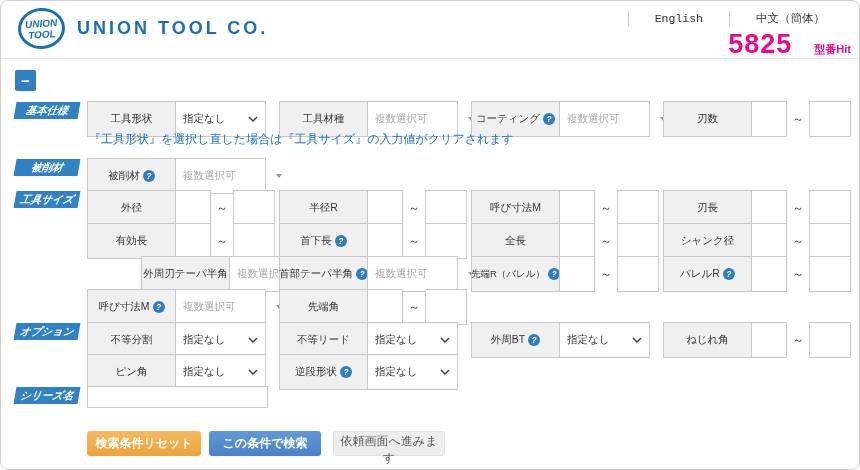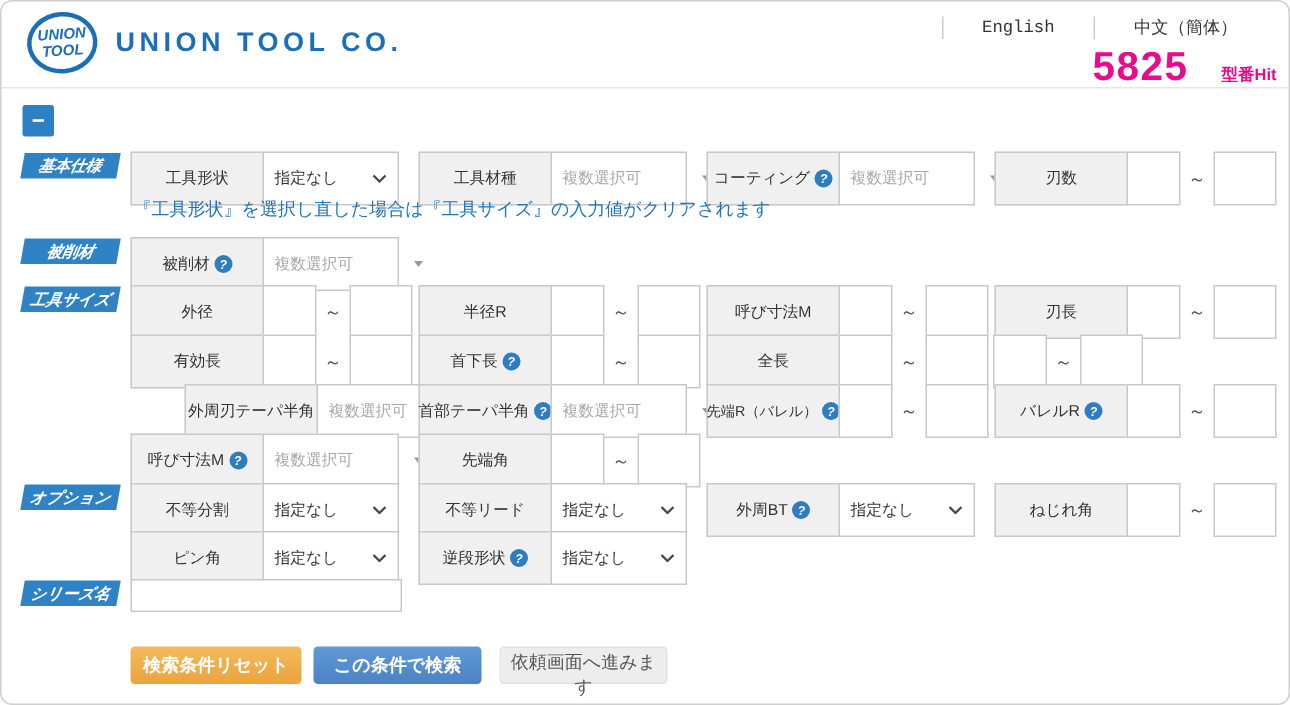--- a/index.html
+++ b/index.html
@@ -161,26 +161,27 @@
     <span class="tilde">～</span>
     <input class="num num2" style="">
   </div>
   <div class="group" style="left:470px;top:222px;">
     <div class="flabel">全長</div>
     <input class="num" style="">
     <span class="tilde">～</span>
     <input class="num num2" style="">
   </div>
   <div class="group" style="left:662px;top:222px;">
-    <input class="num" style="">
-    <span class="tilde">～</span>
-    <input class="num num2" style="">
-  </div>
-
-  <div class="group" style="left:86px;top:255px;padding-left:36px;">
+    <div class="flabel">シャンク径</div>
+    <input class="num" style="">
+    <span class="tilde">～</span>
+    <input class="num num2" style="">
+  </div>
+
+  <div class="group" style="left:104px;top:255px;padding-left:36px;">
     <div class="flabel">外周刃テーパ半角</div>
     <div class="fselect disabled">
       <span>複数選択可</span>
       <i class="tri"></i>
     </div>
   </div>
   <div class="group" style="left:278px;top:255px;">
     <div class="flabel">
       <span>首部テーパ半角</span>
       <i class="help">?</i>

